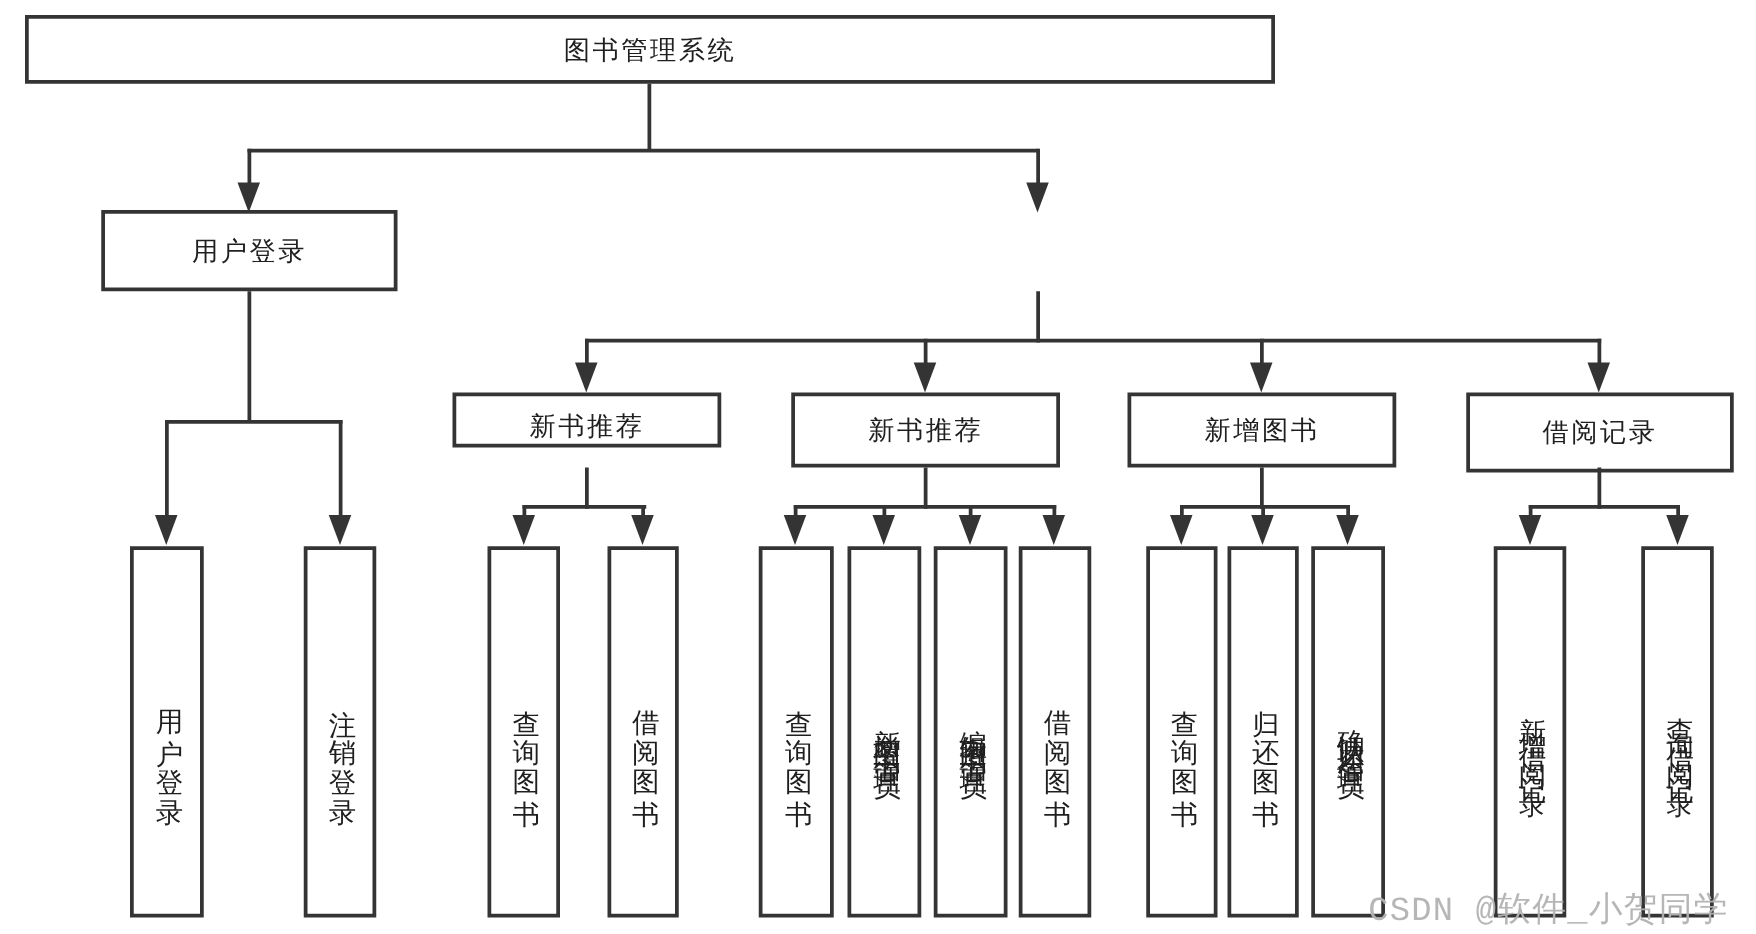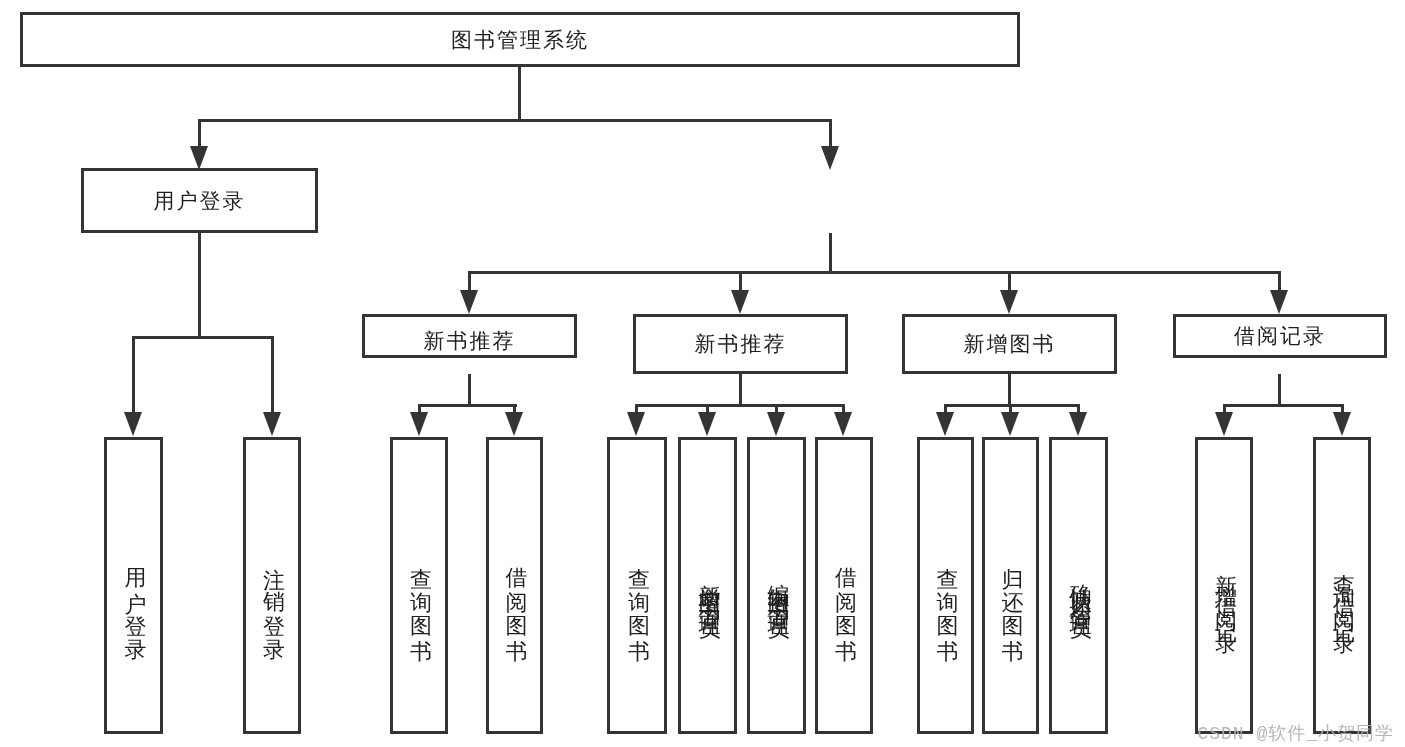--- a/index.html
+++ b/index.html
@@ -9,21 +9,21 @@
        display:flex;align-items:center;justify-content:center;color:#1f1f1f;
        font-size:21px;letter-spacing:2px;white-space:nowrap;}
   .leaf .vtext{writing-mode:vertical-rl;text-orientation:mixed;font-size:22px;line-height:1;}
   .ls-lg{letter-spacing:24px;padding-top:24px;}
   .ls-md{letter-spacing:12px;padding-top:12px;}
   .ls-sm{letter-spacing:5px;padding-top:5px;}
   .vl{position:absolute;width:3px;background:#343434;}
   .hl{position:absolute;height:3px;background:#343434;}
   .ah{position:absolute;width:0;height:0;border-left:9px solid transparent;
       border-right:9px solid transparent;border-top:24px solid #343434;}
-  .watermark{position:absolute;right:11px;bottom:2px;font-size:18px;
+  .watermark{position:absolute;right:22px;bottom:2px;font-size:27px;
              color:rgba(178,178,178,0.95);letter-spacing:1px;z-index:5;}
 </style>
 </head>
 <body>
 
 <div class="stage">
 
   <div class="box" style="left:20px;top:12px;width:1000px;height:55px;">
     <span>图书管理系统</span>
   </div>
@@ -59,21 +59,21 @@
 
   <div class="box" style="left:362px;top:314px;width:215px;height:44px;align-items:flex-end;">
     <span>新书推荐</span>
   </div>
   <div class="box" style="left:633px;top:314px;width:215px;height:60px;">
     <span>新书推荐</span>
   </div>
   <div class="box" style="left:902px;top:314px;width:215px;height:60px;">
     <span>新增图书</span>
   </div>
-  <div class="box" style="left:1173px;top:314px;width:214px;height:44px;">
+  <div class="box" style="left:1173px;top:314px;width:214px;height:64px;">
     <span>借阅记录</span>
   </div>
 
   <div class="vl" style="left:468px;top:374px;height:33px;"></div>
   <div class="hl" style="left:418px;top:404px;width:99px;"></div>
   <div class="vl" style="left:418px;top:404px;height:11px;"></div>
   <div class="ah" style="left:410px;top:412px;"></div>
   <div class="vl" style="left:513px;top:404px;height:11px;"></div>
   <div class="ah" style="left:505px;top:412px;"></div>
 

